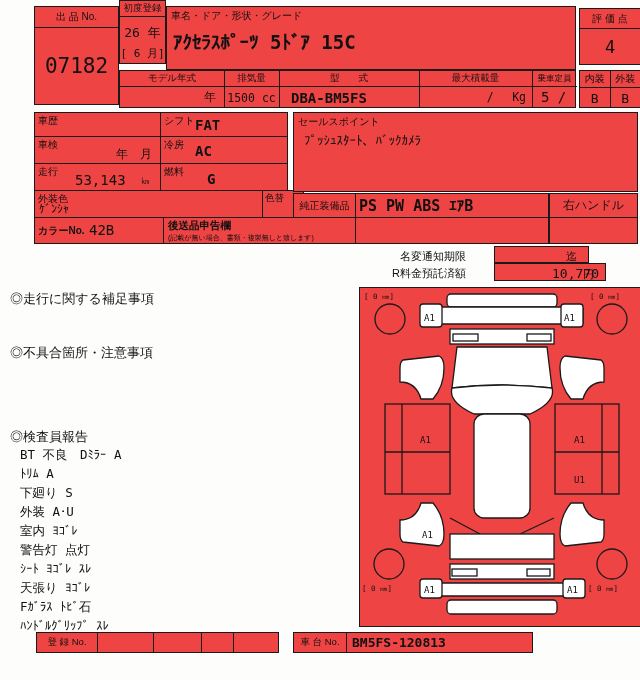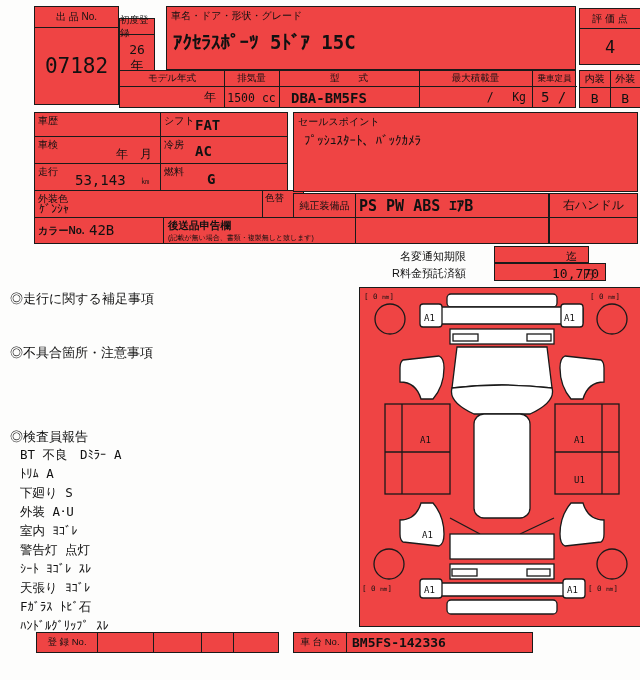--- a/index.html
+++ b/index.html
@@ -23,21 +23,21 @@
 </head>
 <body>
 
 <div class="sheet">
 
   <div class="box" style="left:8px;top:6px;width:85px;height:99px;">
     <div class="cell-label" style="height:20px;">出 品 No.</div>
     <div class="ctr mono" style="height:76px;font-size:21px;">07182</div>
   </div>
 
-  <div class="box" style="left:93px;top:18px;width:36px;height:64px;">
+  <div class="box" style="left:93px;top:0;width:47px;height:64px;">
     <div class="cell-label" style="height:15px;font-size:9.5px;">初度登録</div>
     <div class="mono" style="font-size:13px;text-align:center;margin-top:7px;">26 年</div>
     <div class="mono" style="font-size:11px;text-align:center;margin-top:4px;">[ 6 月]</div>
   </div>
 
   <div class="box" style="left:140px;top:6px;width:410px;height:64px;">
     <div class="lbl" style="padding:2px 0 0 4px;">車名・ドア・形状・グレード</div>
     <div class="mono" style="font-size:19px;font-weight:bold;padding:8px 0 0 6px;white-space:nowrap;">ｱｸｾﾗｽﾎﾟｰﾂ 5ﾄﾞｱ  15C</div>
   </div>
 
@@ -225,16 +225,16 @@
 
   <div class="box" style="left:10px;top:632px;width:243px;height:21px;">
     <div class="ctr" style="position:absolute;left:0;top:0;bottom:0;width:60px;border-right:1px solid #1a1a1a;font-size:9.5px;">登 録 No.</div>
     <div class="nobox" style="left:60px;top:0;bottom:0;width:57px;border-right:1px solid #1a1a1a;"></div>
     <div class="nobox" style="left:117px;top:0;bottom:0;width:48px;border-right:1px solid #1a1a1a;"></div>
     <div class="nobox" style="left:165px;top:0;bottom:0;width:32px;border-right:1px solid #1a1a1a;"></div>
     <div class="nobox" style="left:197px;top:0;bottom:0;"></div>
   </div>
   <div class="box" style="left:267px;top:632px;width:240px;height:21px;padding-left:12px;">
     <div class="ctr" style="position:absolute;left:0;top:0;bottom:0;width:52px;border-right:1px solid #1a1a1a;font-size:9.5px;">車 台 No.</div>
-    <div class="mono" style="position:absolute;left:58px;top:2px;font-size:13px;font-weight:bold;">BM5FS-142336</div>
+    <div class="mono" style="position:absolute;left:58px;top:2px;font-size:13px;font-weight:bold;">BM5FS-120813</div>
   </div>
 
 </div>
 
 </body></html>

